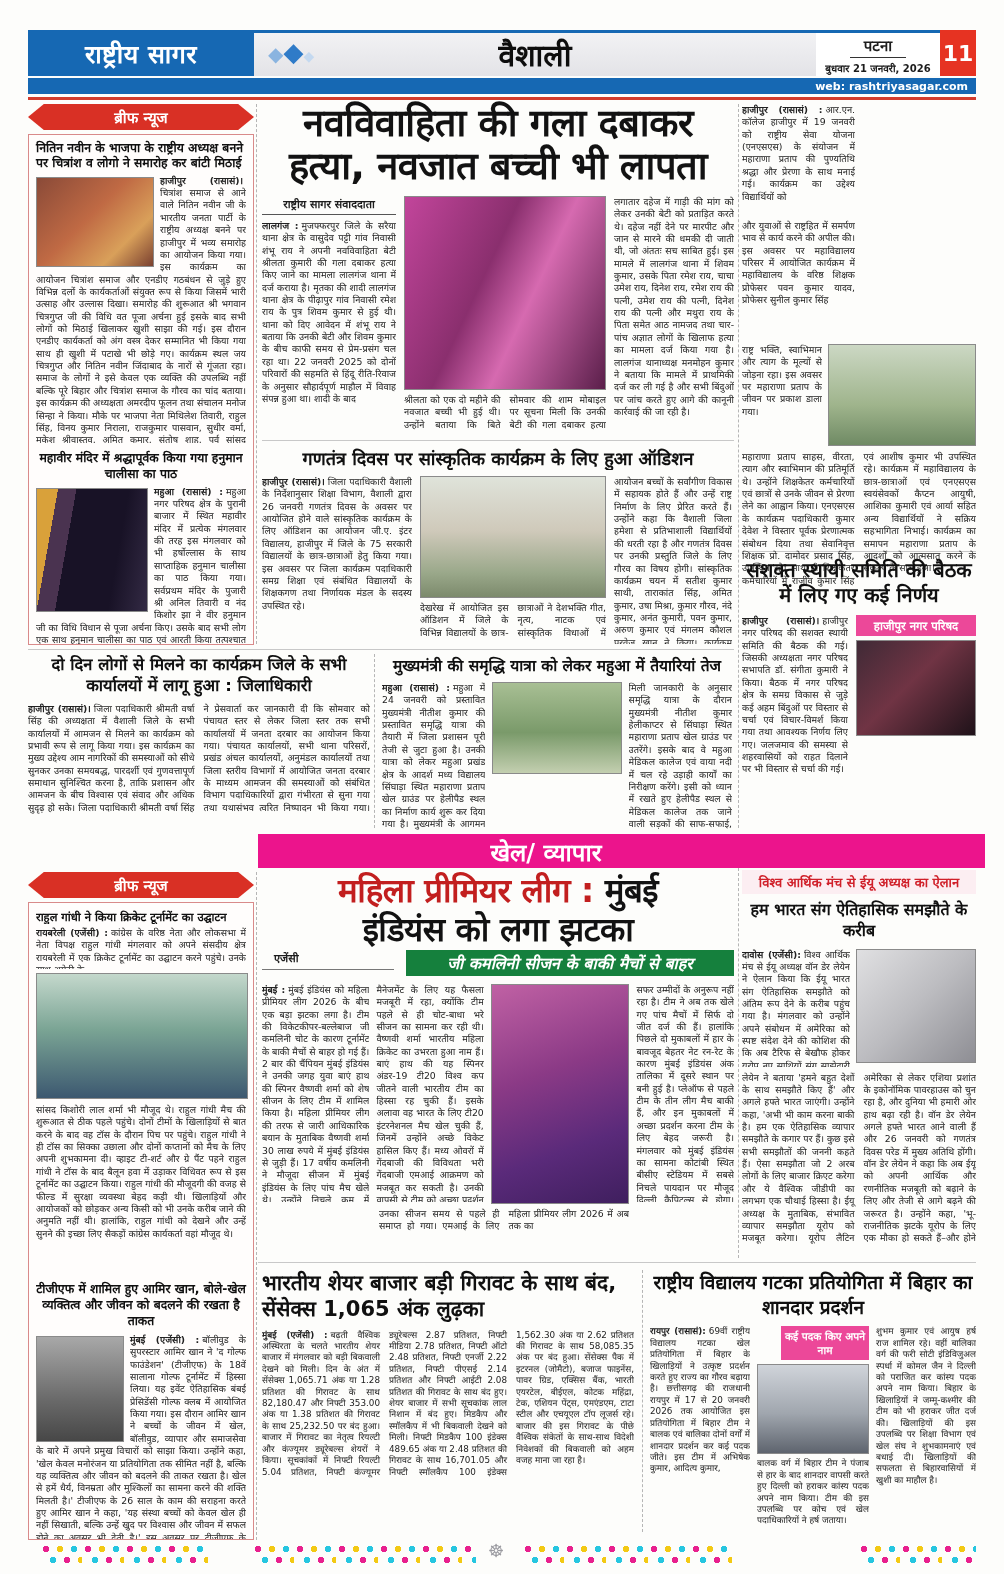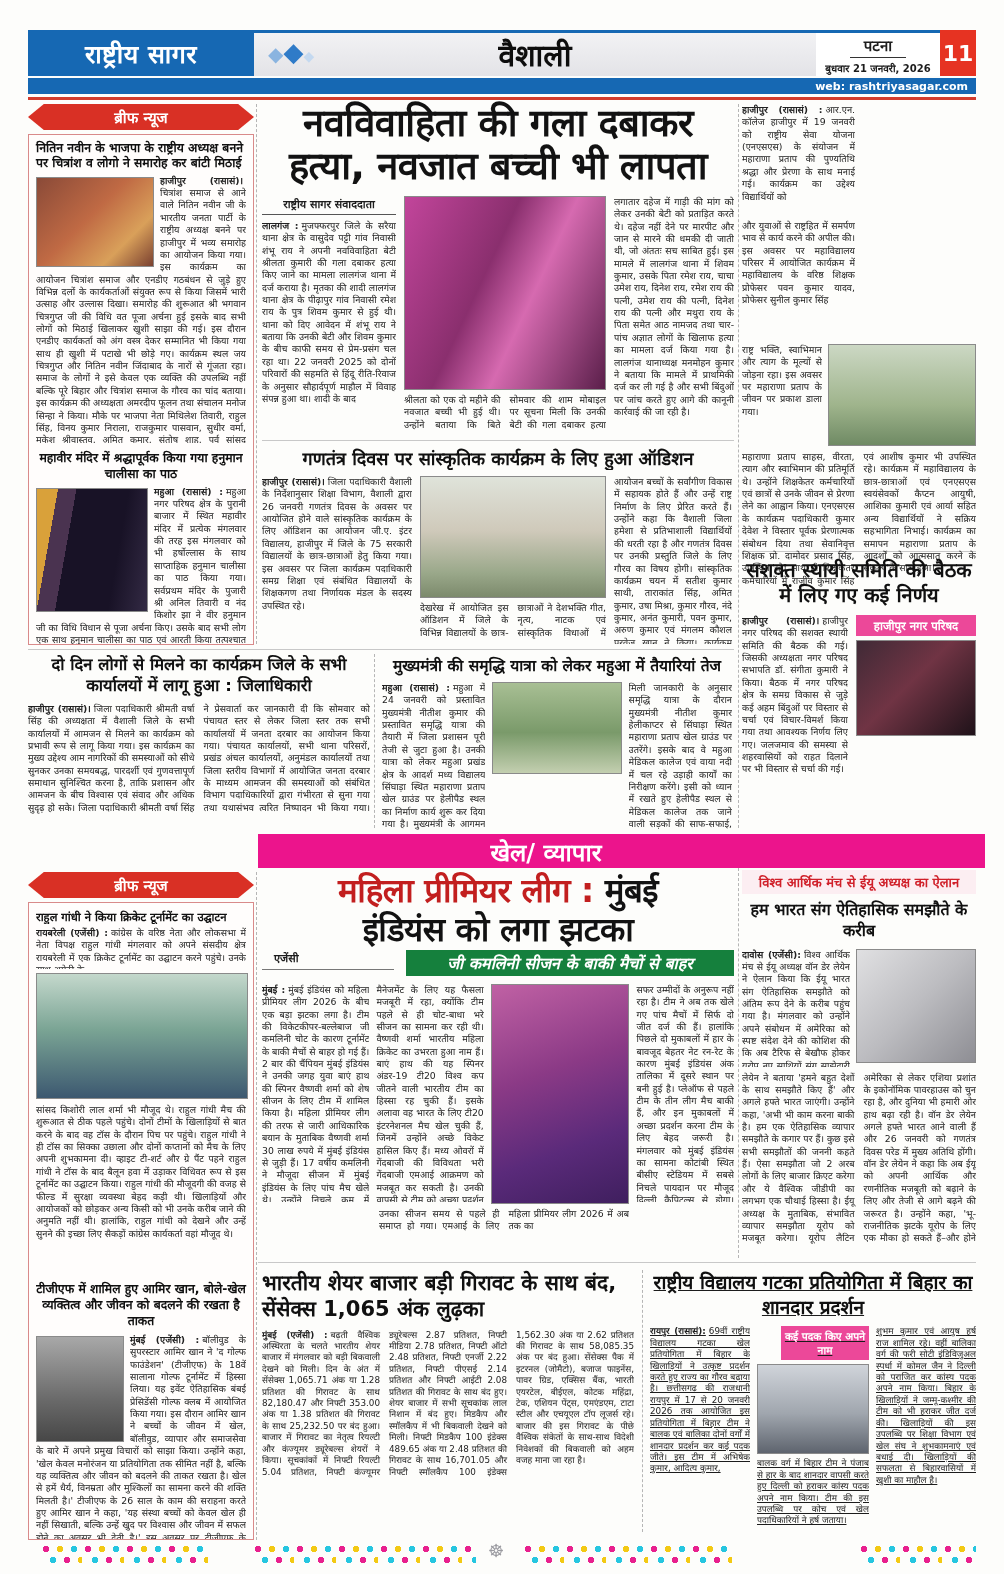--- a/index.html
+++ b/index.html
@@ -260,21 +260,21 @@
   <div class="bd cols2" style="height:180px;margin-top:5px;">लेयेन ने बताया 'हमने बहुत देशों के साथ समझौते किए हैं' और अगले हफ्ते भारत जाएंगी। उन्होंने कहा, 'अभी भी काम करना बाकी है। हम एक ऐतिहासिक व्यापार समझौते के कगार पर हैं। कुछ इसे सभी समझौतों की जननी कहते हैं। ऐसा समझौता जो 2 अरब लोगों के लिए बाजार क्रिएट करेगा और ये वैश्विक जीडीपी का लगभग एक चौथाई हिस्सा है। ईयू अध्यक्ष के मुताबिक, संभावित व्यापार समझौता यूरोप को मजबूत करेगा। यूरोप लैटिन अमेरिका से लेकर एशिया प्रशांत के इकोनॉमिक पावरहाउस को चुन रहा है, और दुनिया भी हमारी ओर हाथ बढ़ा रही है। वॉन डेर लेयेन अगले हफ्ते भारत आने वाली हैं और 26 जनवरी को गणतंत्र दिवस परेड में मुख्य अतिथि होंगी। वॉन डेर लेयेन ने कहा कि अब ईयू को अपनी आर्थिक और रणनीतिक मजबूती को बढ़ाने के लिए और तेजी से आगे बढ़ने की जरूरत है। उन्होंने कहा, 'भू-राजनीतिक झटके यूरोप के लिए एक मौका हो सकते हैं–और होने भी चाहिए। जो बड़ा बदलाव हो रहा है, वह नई यूरोपीय आजादी बनाने को संभव और जरूरी बनाता है, रक्षा से लेकर अर्थव्यवस्था तक और रक्षा से लेकर लोकतंत्र तक।'</div>
 </article>
 
 <article class="abs" style="left:262px;top:1270px;width:372px;">
   <h2 class="h-sec" style="font-size:21px;line-height:1.25;text-align:left;">भारतीय शेयर बाजार बड़ी गिरावट के साथ बंद, सेंसेक्स 1,065 अंक लुढ़का</h2>
   <div class="bd-sm cols3" style="height:200px;margin-top:7px;">
     <b>मुंबई (एजेंसी) :</b><span>बढ़ती वैश्विक अस्थिरता के चलते भारतीय शेयर बाजार में मंगलवार को बड़ी बिकवाली देखने को मिली। दिन के अंत में सेंसेक्स 1,065.71 अंक या 1.28 प्रतिशत की गिरावट के साथ 82,180.47 और निफ्टी 353.00 अंक या 1.38 प्रतिशत की गिरावट के साथ 25,232.50 पर बंद हुआ। बाजार में गिरावट का नेतृत्व रियल्टी और कंज्यूमर ड्यूरेबल्स शेयरों ने किया। सूचकांकों में निफ्टी रियल्टी 5.04 प्रतिशत, निफ्टी कंज्यूमर ड्यूरेबल्स 2.87 प्रतिशत, निफ्टी मीडिया 2.78 प्रतिशत, निफ्टी ऑटो 2.48 प्रतिशत, निफ्टी एनर्जी 2.22 प्रतिशत, निफ्टी पीएसई 2.14 प्रतिशत और निफ्टी आईटी 2.08 प्रतिशत की गिरावट के साथ बंद हुए। शेयर बाजार में सभी सूचकांक लाल निशान में बंद हुए। मिडकैप और स्मॉलकैप में भी बिकवाली देखने को मिली। निफ्टी मिडकैप 100 इंडेक्स 489.65 अंक या 2.48 प्रतिशत की गिरावट के साथ 16,701.05 और निफ्टी स्मॉलकैप 100 इंडेक्स 1,562.30 अंक या 2.62 प्रतिशत की गिरावट के साथ 58,085.35 अंक पर बंद हुआ। सेंसेक्स पैक में इटरनल (जोमैटो), बजाज फाइनेंस, पावर ग्रिड, एक्सिस बैंक, भारती एयरटेल, बीईएल, कोटक महिंद्रा, टेक, एशियन पेंट्स, एमएंडएम, टाटा स्टील और एचयूएल टॉप लूजर्स रहे। बाजार की इस गिरावट के पीछे वैश्विक संकेतों के साथ-साथ विदेशी निवेशकों की बिकवाली को अहम वजह माना जा रहा है।</span>
   </div>
 </article>
 
-<article class="abs" style="left:650px;top:1270px;width:326px;text-decoration:underline;">
+<article class="abs" style="left:650px;top:1270px;width:326px;">
   <h2 class="h-sec" style="font-size:19px;line-height:1.3;">राष्ट्रीय विद्यालय गटका प्रतियोगिता में बिहार का शानदार प्रदर्शन</h2>
   <div class="row" style="margin-top:7px;gap:7px;">
     <div class="bd-sm" style="width:100px;height:186px;">
       <b>रायपुर (रासासं):</b><span>69वीं राष्ट्रीय विद्यालय गटका खेल प्रतियोगिता में बिहार के खिलाड़ियों ने उत्कृष्ट प्रदर्शन करते हुए राज्य का गौरव बढ़ाया है। छत्तीसगढ़ की राजधानी रायपुर में 17 से 20 जनवरी 2026 तक आयोजित इस प्रतियोगिता में बिहार टीम ने बालक एवं बालिका दोनों वर्गों में शानदार प्रदर्शन कर कई पदक जीते। इस टीम में अभिषेक कुमार, आदित्य कुमार,</span>
     </div>
     <div style="width:112px;">
       <div class="badge" style="font-size:10.5px;margin-left:24px;">कई पदक किए अपने नाम</div>
       <div class="photo ph-gatka" style="width:110px;height:88px;margin-top:4px;"></div>
       <div class="bd-sm" style="height:74px;margin-top:4px;">बालक वर्ग में बिहार टीम ने पंजाब से हार के बाद शानदार वापसी करते हुए दिल्ली को हराकर कांस्य पदक अपने नाम किया। टीम की इस उपलब्धि पर कोच एवं खेल पदाधिकारियों ने हर्ष जताया।</div>
     </div>

